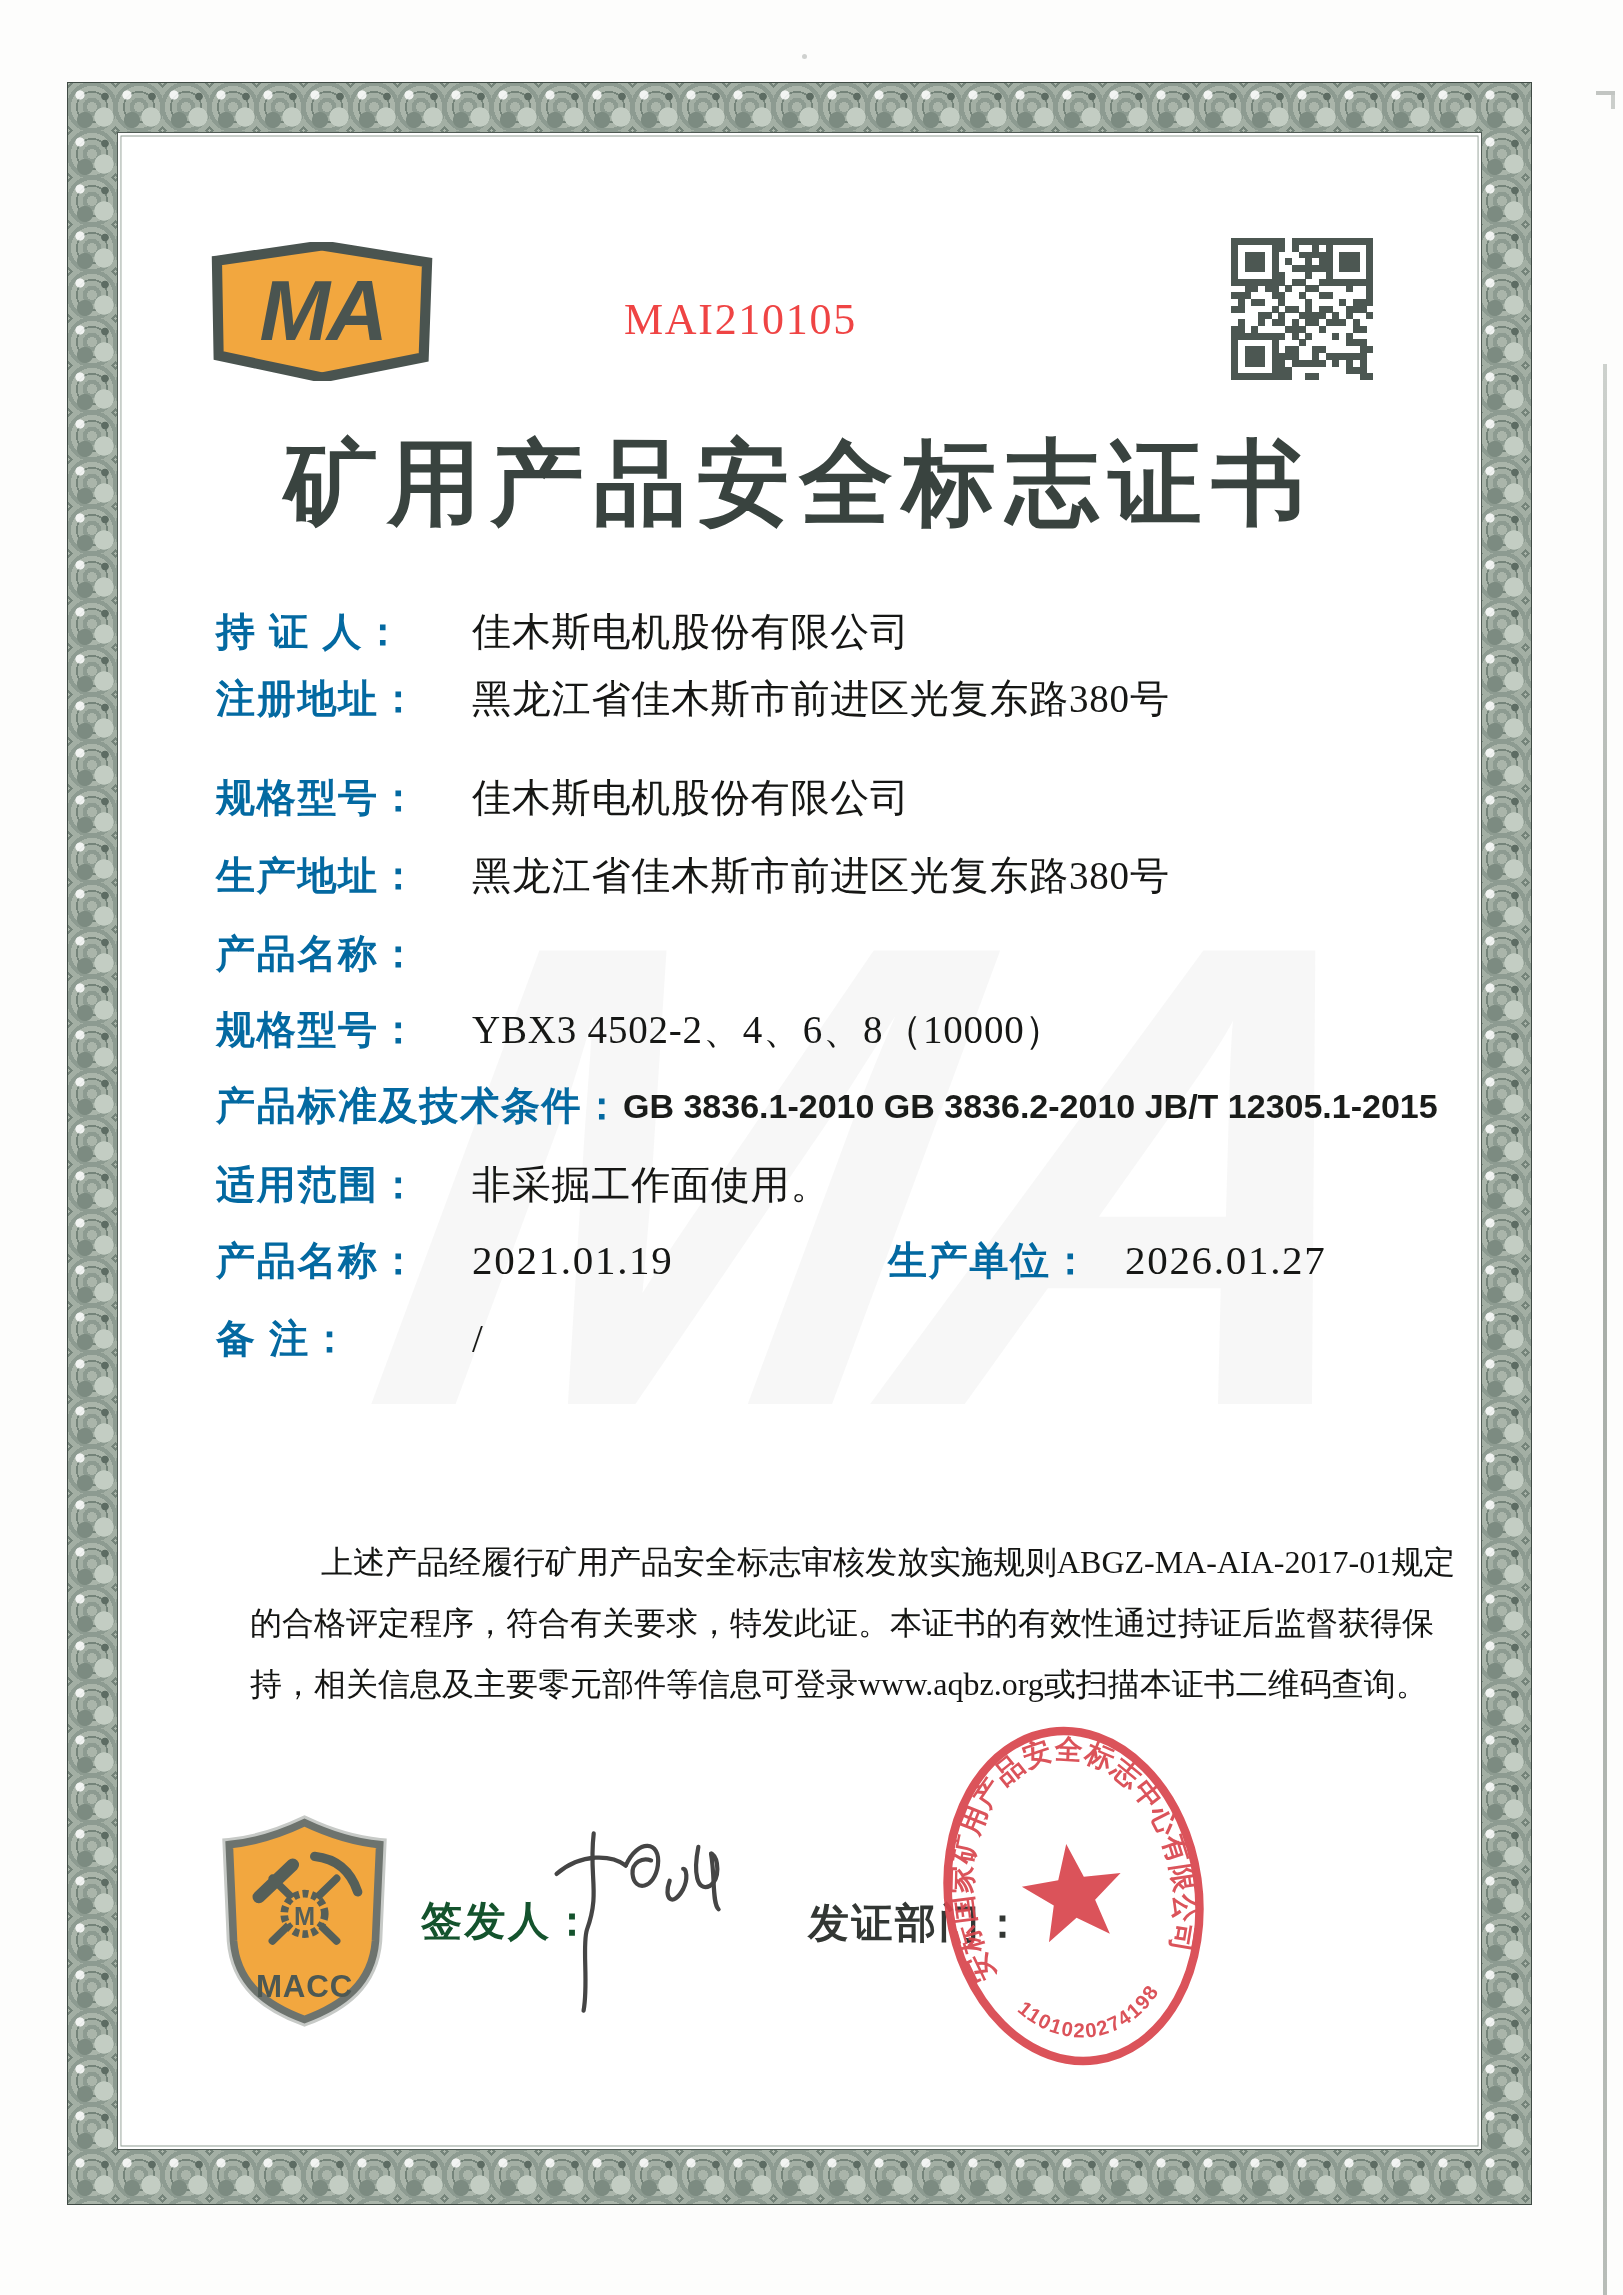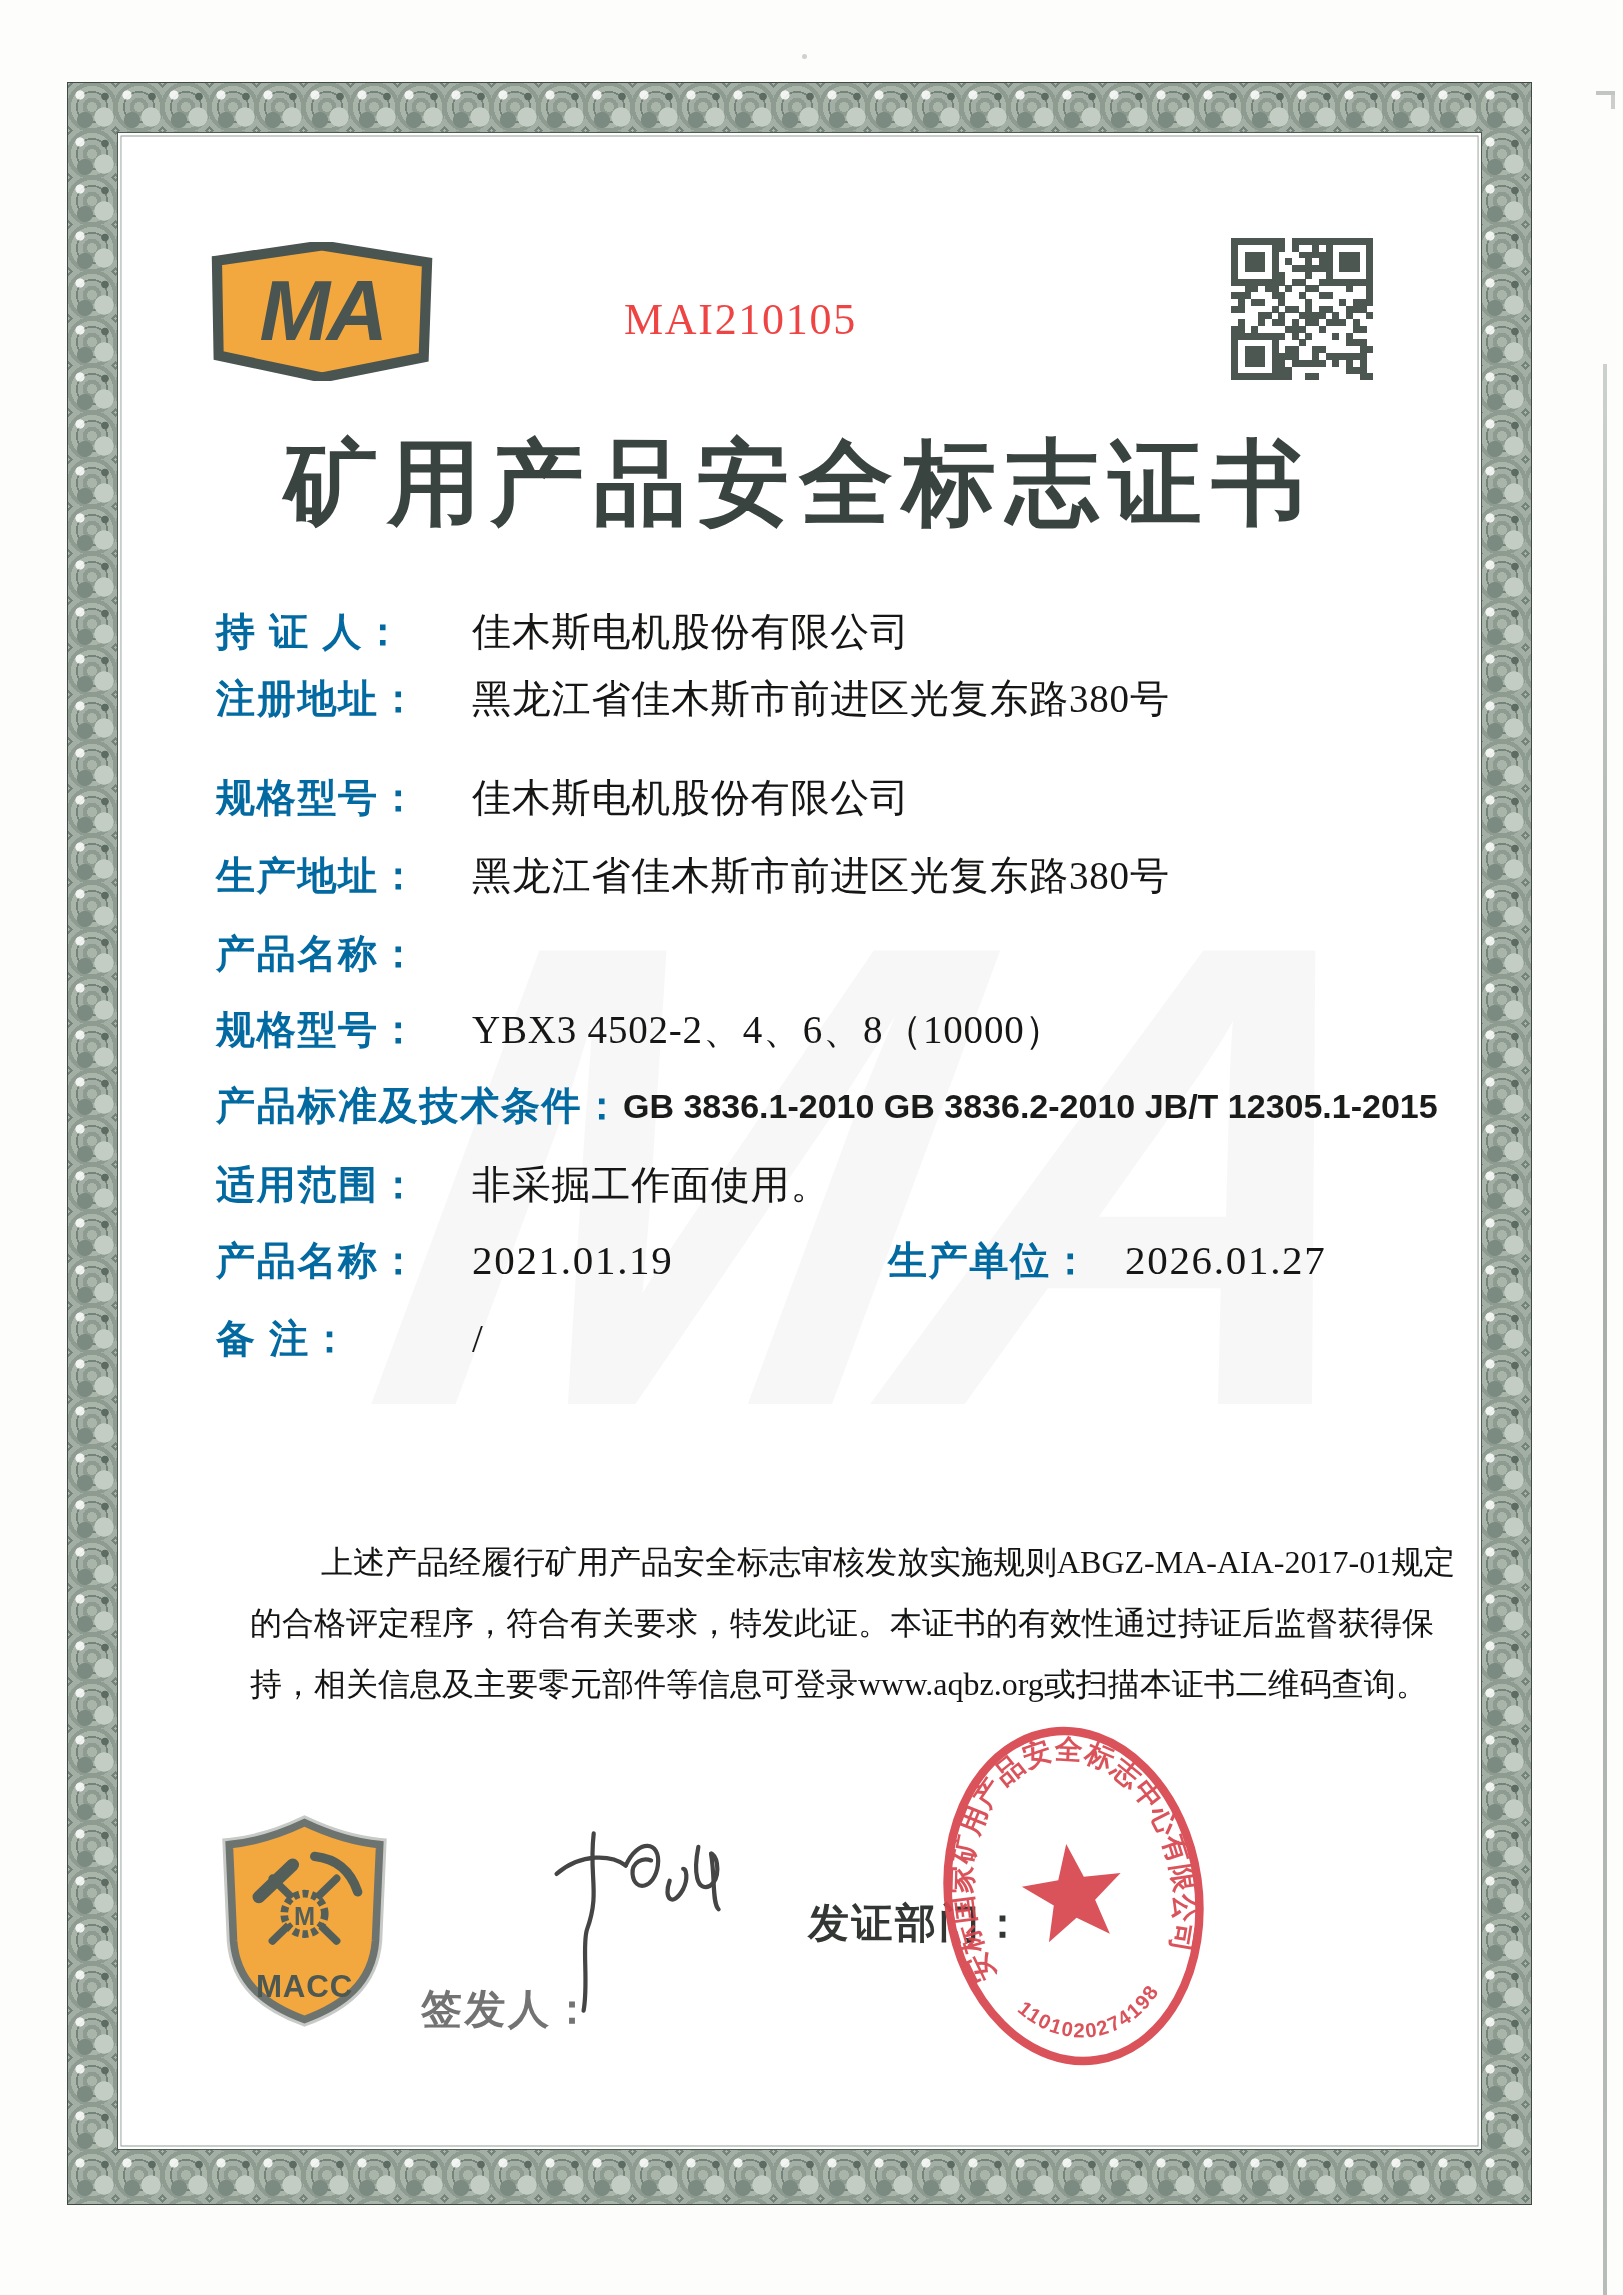--- a/index.html
+++ b/index.html
@@ -52,21 +52,21 @@
   .val-date{font:400 41px "Liberation Serif",serif;color:#161715;letter-spacing:1.7px;}
   .grp2{position:absolute;left:672px;top:0;display:flex;align-items:baseline;}
   
   .statement{position:absolute;left:250px;top:1532px;width:1230px;}
   .statement .line{
     font:400 32px "Liberation Serif",serif;color:#141513;line-height:61px;white-space:nowrap;
   }
   .statement .line.first{text-indent:71px;}
   
   .shield{position:absolute;left:220px;top:1814px;}
-  .signer{position:absolute;left:421px;top:1982px;font:700 41px "Liberation Sans",sans-serif;color:#737373;letter-spacing:2.5px;}
+  .signer{position:absolute;left:421px;top:1894px;font:700 41px "Liberation Sans",sans-serif;color:#14532d;letter-spacing:2.5px;}
   .signature{position:absolute;left:538px;top:1818px;}
   .issuer{position:absolute;left:808px;top:1896px;font:700 41px "Liberation Sans",sans-serif;color:#333734;letter-spacing:2.5px;}
   .seal{position:absolute;left:923px;top:1716px;transform:rotate(-8deg);opacity:.93;}
   
   .scanline{position:absolute;left:1603px;top:364px;width:4.2px;height:1932px;
     background:linear-gradient(180deg,#cdd1cd,#a6aca6 40%,#b8bdb8);}
   .mark-a{position:absolute;left:1596px;top:91px;width:18.6px;height:4.2px;background:#c2c5c2;}
   .mark-b{position:absolute;left:1611px;top:95px;width:4.2px;height:13.5px;background:#cbcecb;}
   .mark-c{position:absolute;left:802px;top:54px;width:5px;height:5px;border-radius:50%;background:#cfd1cf;}
 </style>

